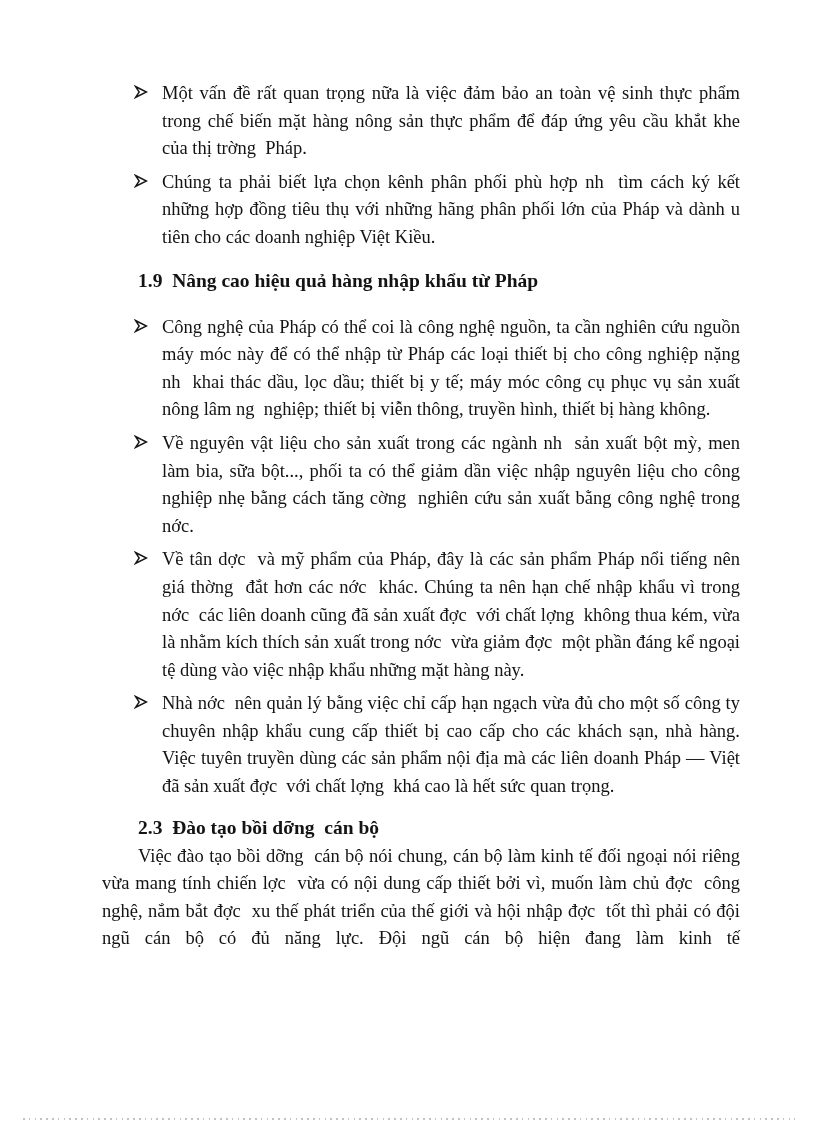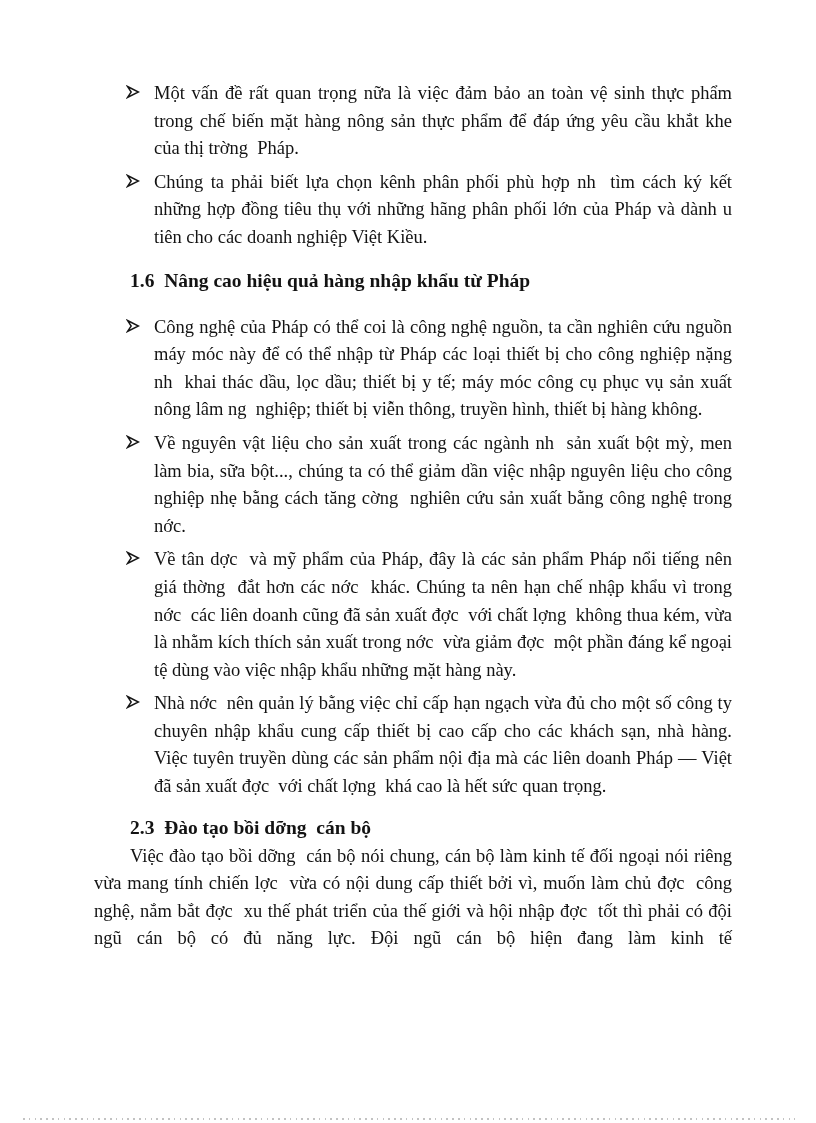--- a/index.html
+++ b/index.html
@@ -14,21 +14,21 @@
     overflow: hidden;
     font-family: "Liberation Serif", "DejaVu Serif", serif;
     color: #131313;
   }
   .page {
     position: absolute;
     inset: 0;
   }
   .content {
     position: absolute;
-    left: 94px;
+    left: 102px;
     top: 80px;
     width: 638px;
   }
   .block {
     font-size: 18.5px;
     line-height: 27.6px;
     text-align: justify;
     white-space: pre-wrap;
   }
   .block.paragraph {
@@ -89,28 +89,28 @@
 <body style="background: rgb(255, 255, 255); color: rgb(19, 19, 19);">
 
 <div class="page">
   <div class="content">
       <div class="block bullet first"><span class="marker"><svg viewBox="0 0 14 14" aria-hidden="true">
             <path d="M1.5 1.5 L12.5 7 L1.5 12.5 L5.2 7 Z" fill="#ffffff" stroke="#141414" stroke-width="1.4" stroke-linejoin="miter"></path>
           </svg></span><span>Một vấn đề rất quan trọng nữa là việc đảm bảo an toàn vệ sinh thực phẩm trong chế biến mặt hàng nông sản thực phẩm để đáp ứng yêu cầu khắt khe của thị trờng  Pháp.</span></div>
       <div class="block bullet"><span class="marker"><svg viewBox="0 0 14 14" aria-hidden="true">
             <path d="M1.5 1.5 L12.5 7 L1.5 12.5 L5.2 7 Z" fill="#ffffff" stroke="#141414" stroke-width="1.4" stroke-linejoin="miter"></path>
           </svg></span><span>Chúng ta phải biết lựa chọn kênh phân phối phù hợp nh  tìm cách ký kết những hợp đồng tiêu thụ với những hãng phân phối lớn của Pháp và dành u  tiên cho các doanh nghiệp Việt Kiều.</span></div>
-      <h2 class="block heading">1.6  Nâng cao hiệu quả hàng nhập khẩu từ Pháp</h2>
+      <h2 class="block heading">1.9  Nâng cao hiệu quả hàng nhập khẩu từ Pháp</h2>
       <div class="spacer-before-b3"></div>
       <div class="block bullet"><span class="marker"><svg viewBox="0 0 14 14" aria-hidden="true">
             <path d="M1.5 1.5 L12.5 7 L1.5 12.5 L5.2 7 Z" fill="#ffffff" stroke="#141414" stroke-width="1.4" stroke-linejoin="miter"></path>
           </svg></span><span>Công nghệ của Pháp có thể coi là công nghệ nguồn, ta cần nghiên cứu nguồn máy móc này để có thể nhập từ Pháp các loại thiết bị cho công nghiệp nặng nh  khai thác dầu, lọc dầu; thiết bị y tế; máy móc công cụ phục vụ sản xuất nông lâm ng  nghiệp; thiết bị viễn thông, truyền hình, thiết bị hàng không.</span></div>
       <div class="block bullet"><span class="marker"><svg viewBox="0 0 14 14" aria-hidden="true">
             <path d="M1.5 1.5 L12.5 7 L1.5 12.5 L5.2 7 Z" fill="#ffffff" stroke="#141414" stroke-width="1.4" stroke-linejoin="miter"></path>
-          </svg></span><span>Về nguyên vật liệu cho sản xuất trong các ngành nh  sản xuất bột mỳ, men làm bia, sữa bột..., chúng ta có thể giảm dần việc nhập nguyên liệu cho công nghiệp nhẹ bằng cách tăng cờng  nghiên cứu sản xuất bằng công nghệ trong nớc.</span></div>
+          </svg></span><span>Về nguyên vật liệu cho sản xuất trong các ngành nh  sản xuất bột mỳ, men làm bia, sữa bột..., phối ta có thể giảm dần việc nhập nguyên liệu cho công nghiệp nhẹ bằng cách tăng cờng  nghiên cứu sản xuất bằng công nghệ trong nớc.</span></div>
       <div class="block bullet"><span class="marker"><svg viewBox="0 0 14 14" aria-hidden="true">
             <path d="M1.5 1.5 L12.5 7 L1.5 12.5 L5.2 7 Z" fill="#ffffff" stroke="#141414" stroke-width="1.4" stroke-linejoin="miter"></path>
           </svg></span><span>Về tân dợc  và mỹ phẩm của Pháp, đây là các sản phẩm Pháp nổi tiếng nên giá thờng  đắt hơn các nớc  khác. Chúng ta nên hạn chế nhập khẩu vì trong nớc  các liên doanh cũng đã sản xuất đợc  với chất lợng  không thua kém, vừa là nhằm kích thích sản xuất trong nớc  vừa giảm đợc  một phần đáng kể ngoại tệ dùng vào việc nhập khẩu những mặt hàng này.</span></div>
       <div class="block bullet"><span class="marker"><svg viewBox="0 0 14 14" aria-hidden="true">
             <path d="M1.5 1.5 L12.5 7 L1.5 12.5 L5.2 7 Z" fill="#ffffff" stroke="#141414" stroke-width="1.4" stroke-linejoin="miter"></path>
           </svg></span><span>Nhà nớc  nên quản lý bằng việc chỉ cấp hạn ngạch vừa đủ cho một số công ty chuyên nhập khẩu cung cấp thiết bị cao cấp cho các khách sạn, nhà hàng. Việc tuyên truyền dùng các sản phẩm nội địa mà các liên doanh Pháp — Việt đã sản xuất đợc  với chất lợng  khá cao là hết sức quan trọng.</span></div>
       <h2 class="block heading h23">2.3  Đào tạo bồi dỡng  cán bộ</h2>
       <p class="block paragraph open">Việc đào tạo bồi dỡng  cán bộ nói chung, cán bộ làm kinh tế đối ngoại nói riêng vừa mang tính chiến lợc  vừa có nội dung cấp thiết bởi vì, muốn làm chủ đợc  công nghệ, nắm bắt đợc  xu thế phát triển của thế giới và hội nhập đợc  tốt thì phải có đội ngũ cán bộ có đủ năng lực. Đội ngũ cán bộ hiện đang làm kinh tế</p>
     </div>
   <div class="dotted-divider"></div>

